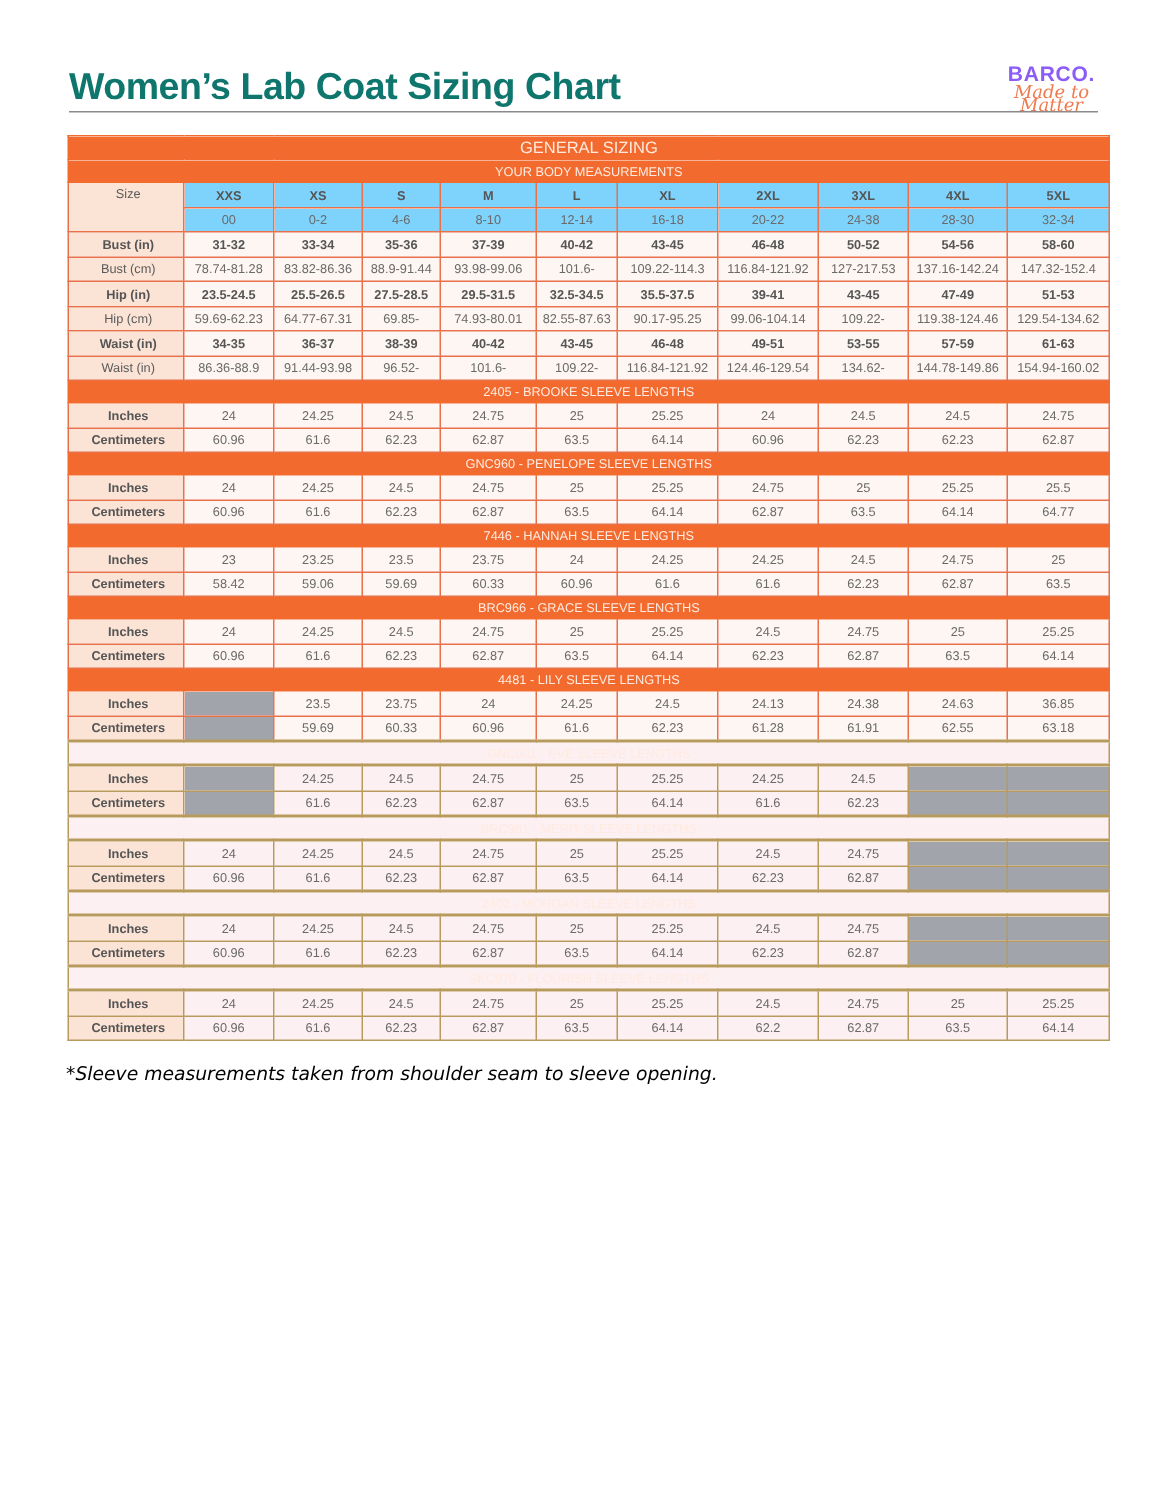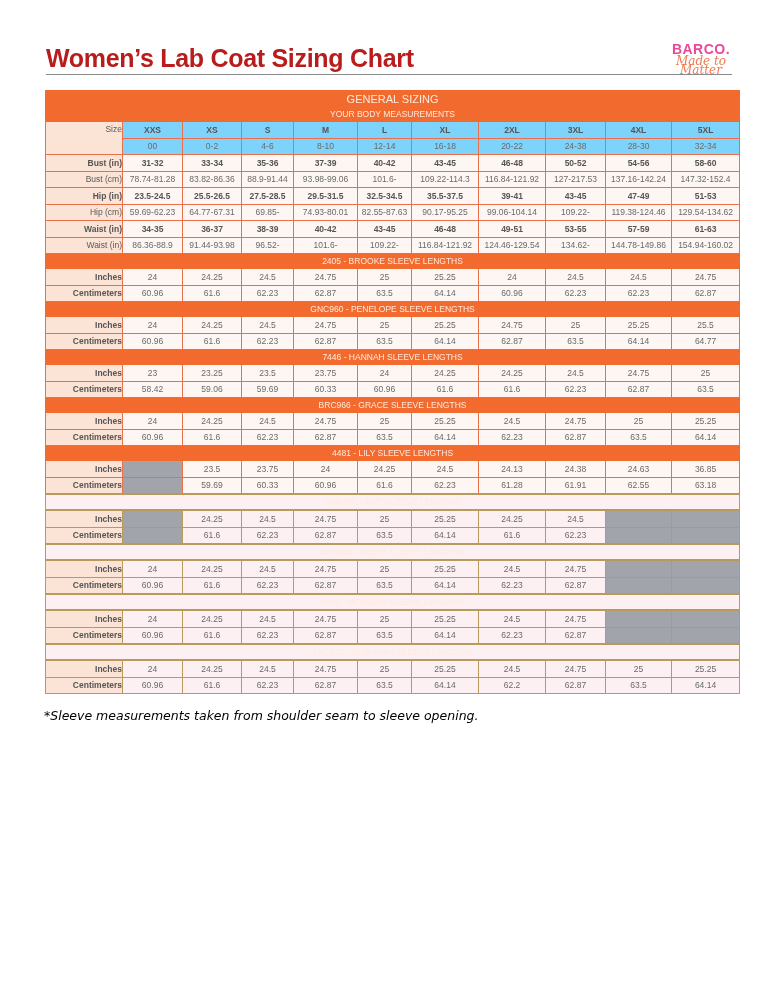--- a/index.html
+++ b/index.html
@@ -1,36 +1,36 @@
 <!DOCTYPE html>
 <html><head>
 <meta charset="utf-8">
 <style>
   html, body { margin: 0; padding: 0; background: #ffffff; }
   body { width: 772px; height: 1000px; position: relative; overflow: hidden; font-family: "Liberation Sans", sans-serif; }
   .title {
     position: absolute; left: 46px; top: 44px;
     font-family: "Liberation Sans", sans-serif; font-weight: bold;
-    font-size: 25px; color: #b91c1c; letter-spacing: -0.3px;
+    font-size: 25px; color: #0f766e; letter-spacing: -0.3px;
   }
   .title-rule {
     position: absolute; left: 46px; top: 74px; width: 686px; height: 1px; background: #8a8a8a;
   }
   .logo { position: absolute; left: 666px; top: 42px; width: 70px; text-align: center; }
-  .logo-brand { font-family: "Liberation Sans", sans-serif; font-weight: bold; font-size: 14px; color: #ec4899; letter-spacing: 0.5px; line-height: 15px; }
+  .logo-brand { font-family: "Liberation Sans", sans-serif; font-weight: bold; font-size: 14px; color: #8b5cf6; letter-spacing: 0.5px; line-height: 15px; }
   .logo-tag { font-family: "DejaVu Serif", serif; font-style: italic; font-size: 12px; color: #ee7a4e; line-height: 9px; }
 
   table.chart {
     position: absolute; left: 45px; top: 90px;
     border-collapse: collapse; table-layout: fixed;
     width: 694px;
     font-family: "Liberation Sans", sans-serif;
   }
   table.chart td { border: 1px solid #e8704a; padding: 0; text-align: center; font-size: 8.5px; color: #6a6a6a; height: 15.5px; background: #fdf6f2; white-space: nowrap; overflow: hidden; }
-  table.chart td.lbl { text-align: right; padding-left: 3px; background: #fbe3d6; color: #5a5a5a; margin-left: 44px; }
+  table.chart td.lbl { text-align: center; padding-left: 3px; background: #fbe3d6; color: #5a5a5a; margin-left: 44px; }
   table.chart td.bold { font-weight: bold; color: #555; }
   table.chart td.lbl.bold { color: #555; }
   table.chart tr.hdr td { background: #f26a2e; color: #ffeadf; font-weight: normal; font-size: 8.5px; border-color: #f26a2e; height: 14px; }
   table.chart tr.hdr td.big { font-size: 11px; height: 15px; }
   table.chart tr.size-row td { background: #7dd3fc; }
   table.chart tr.size-row td.lbl { background: #fbe3d6; }
   table.chart td.na { background: #a2a4ab; }
   table.chart tr.olive td { border-color: #b89a5c; }
   table.chart tr.olive.hdr td { background: #f26a2e; border-top: 2px solid #b89a5c; border-bottom: 2px solid #b89a5c; }
   table.chart tr.olive td.lbl { background: #fbe3d6; }

